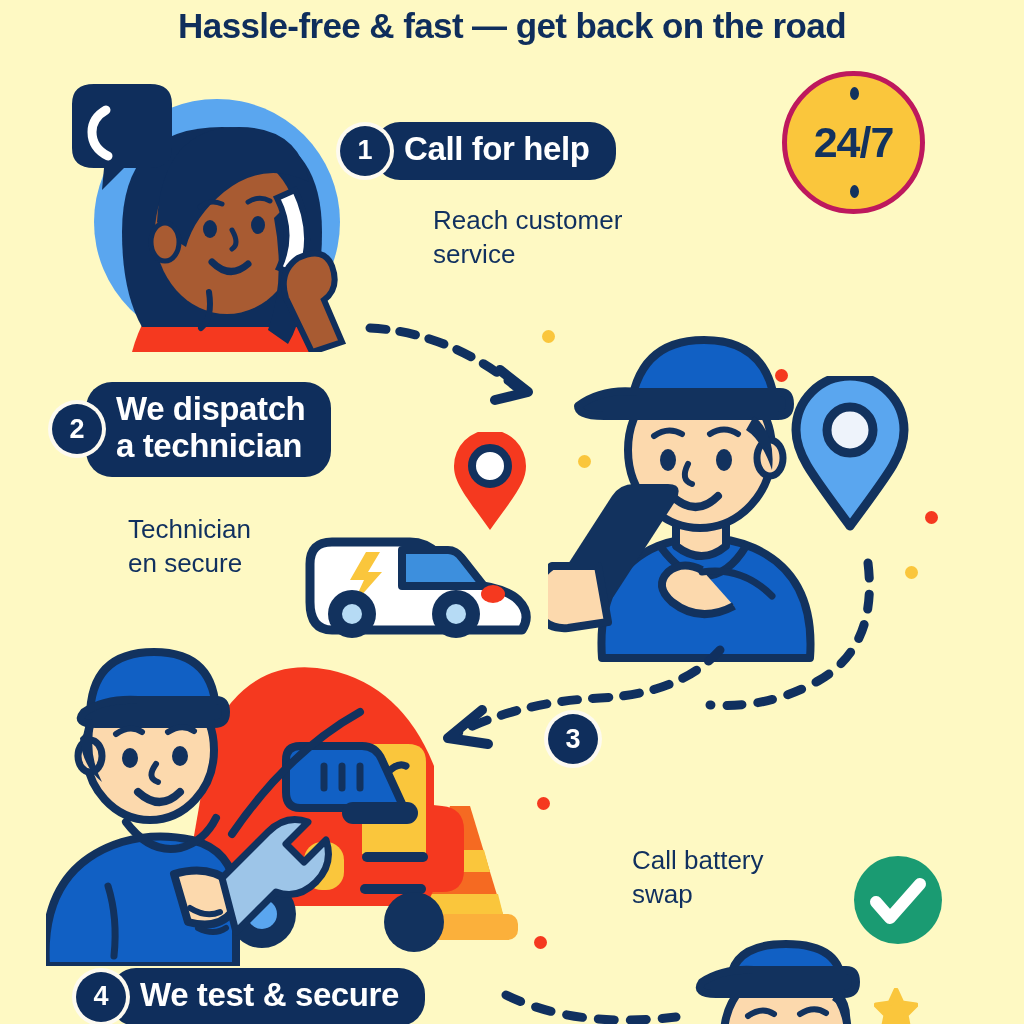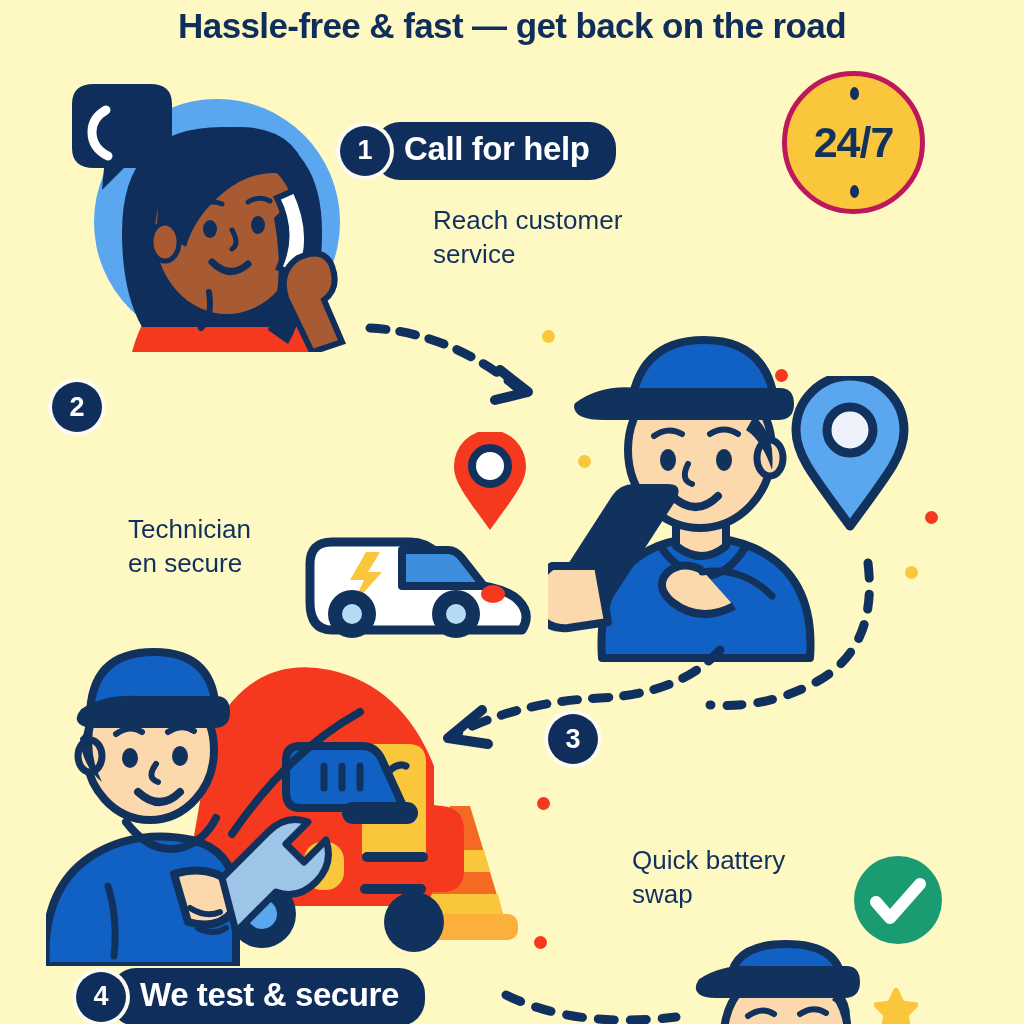--- a/index.html
+++ b/index.html
@@ -186,20 +186,22 @@
 
   <div class="art" style="left:360px; top:300px;">
     <svg width="220" height="120" viewBox="0 0 220 120">
       <path d="M10 28 q80 4 150 62" stroke="#10305f" stroke-width="9" fill="none" stroke-linecap="round" stroke-dasharray="16 14"></path>
       <path d="M140 70 l28 22 l-33 8" stroke="#10305f" stroke-width="10" fill="none" stroke-linecap="round" stroke-linejoin="round"></path>
     </svg>
   </div>
 
   <div class="step" style="left:52px; top:382px;">
     <div class="step-num">2</div>
+    <div class="step-pill">We dispatch
+a technician</div>
   </div>
   <div class="step-cap" style="left:128px; top:512px; width:280px;">Technician
 en secure</div>
 
   <div class="art" style="left:296px; top:522px; width:236px; height:120px;">
     <svg width="236" height="120" viewBox="0 0 236 120">
       <path d="M14 80 l0 -38 q0 -22 22 -22 l78 0 q16 0 28 12 l32 30 q36 4 48 16 q14 14 4 30 l-190 0 q-22 0 -22 -28z" fill="#ffffff" stroke="#12325e" stroke-width="9" stroke-linejoin="round"></path>
       <path d="M106 28 l46 0 q8 0 14 8 l22 28 l-82 0z" fill="#3d8fdd" stroke="#12325e" stroke-width="8" stroke-linejoin="round"></path>
       <path d="M70 30 l-16 28 l14 0 l-12 26 l30 -34 l-14 0 l12 -20z" fill="#fac63c"></path>
       <ellipse cx="197" cy="72" rx="12" ry="9" fill="#f5391f"></ellipse>
@@ -326,21 +328,21 @@
       <path d="M144 272 q16 10 30 4" stroke="#12325e" stroke-width="6" fill="none" stroke-linecap="round"></path>
       <path d="M152 292 q16 8 28 0" stroke="#12325e" stroke-width="6" fill="none" stroke-linecap="round"></path>
 
       <path d="M176 242 l46 -46 q18 -18 40 -10 l-22 22 l18 18 l22 -22 q8 24 -10 42 q-18 18 -40 10 l-40 40z" fill="#9dc5e8" stroke="#12325e" stroke-width="7" stroke-linejoin="round"></path>
     </svg>
   </div>
 
   <div class="step" style="left:548px; top:714px;">
     <div class="step-num">3</div>
   </div>
-  <div class="step-cap" style="left:632px; top:843px; width:280px;">Quick battery
+  <div class="step-cap" style="left:632px; top:843px; width:280px;">Call battery
 swap</div>
 
   <div class="art" style="left:854px; top:856px; width:88px; height:88px;">
     <svg width="88" height="88" viewBox="0 0 88 88">
       <circle cx="44" cy="44" r="44" fill="#1a9b72"></circle>
       <path d="M22 46 l14 16 l30 -34" stroke="#ffffff" stroke-width="12" fill="none" stroke-linecap="round" stroke-linejoin="round"></path>
     </svg>
   </div>
 
   <div class="art" style="left:874px; top:988px; width:44px; height:44px;">

